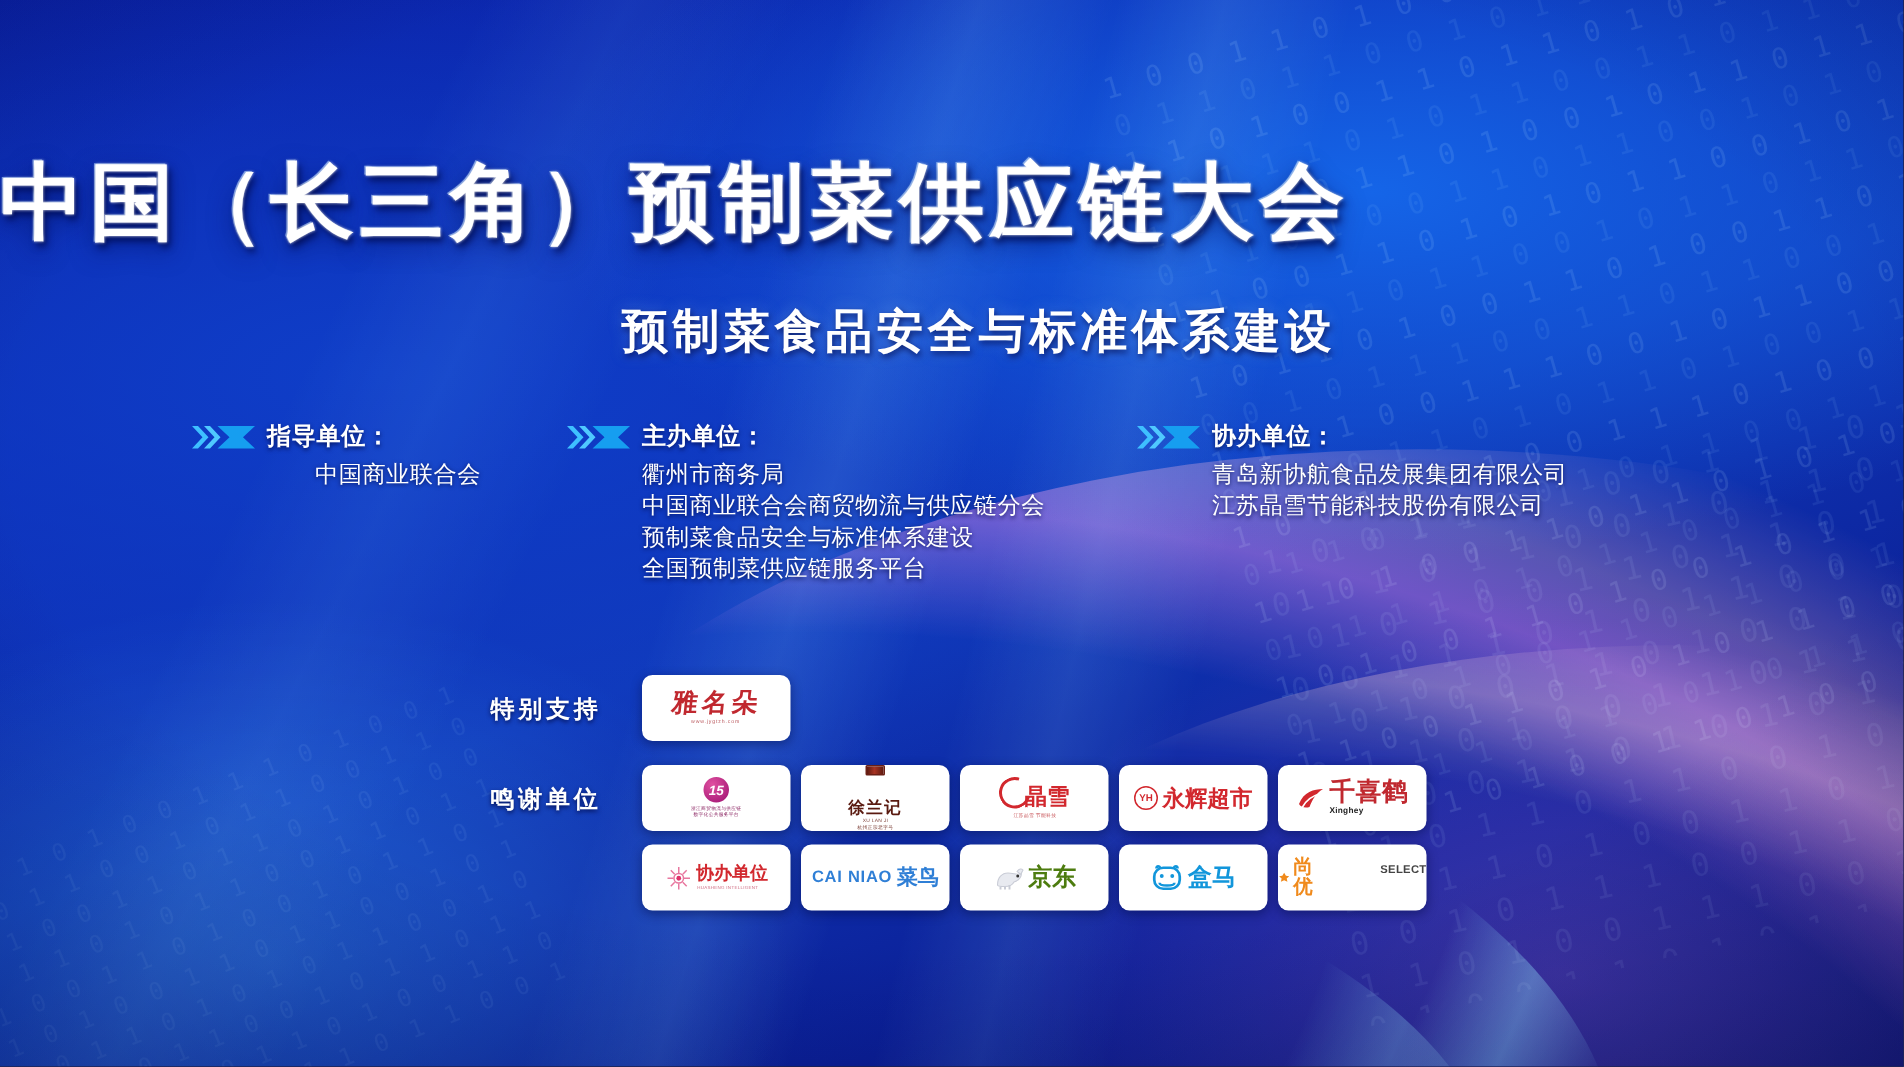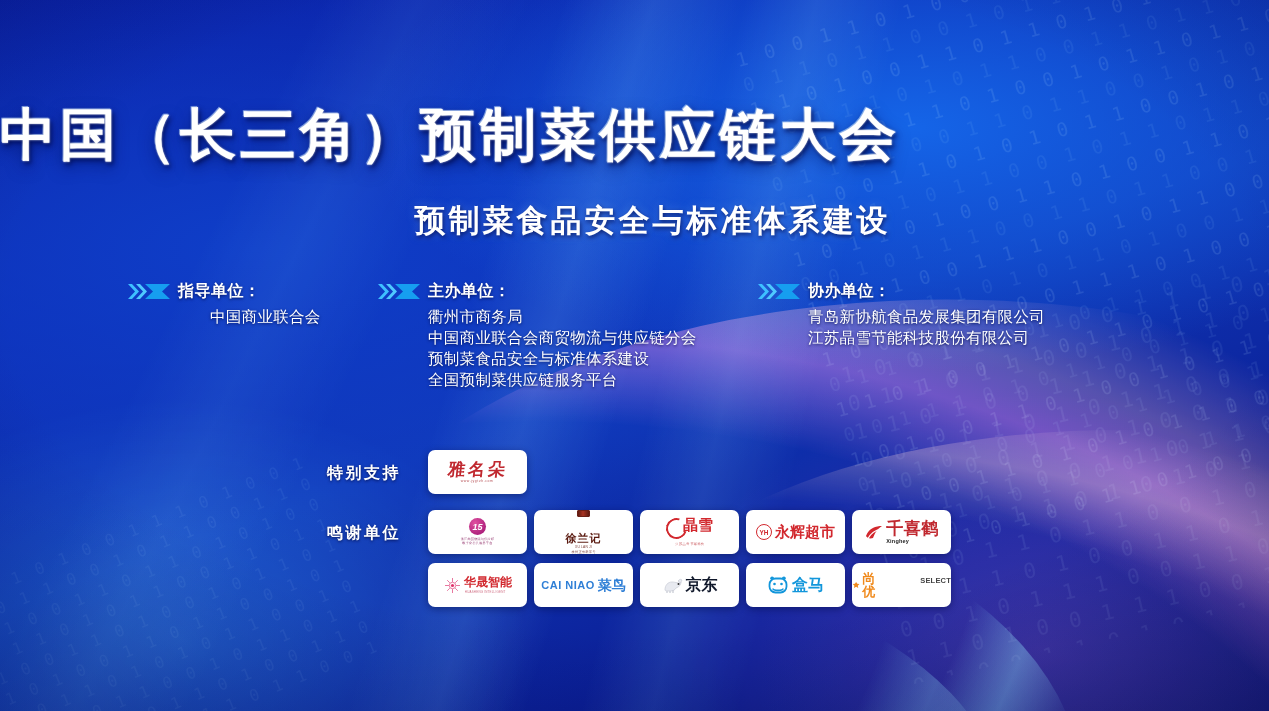--- a/index.html
+++ b/index.html
@@ -440,21 +440,21 @@
       <div class="lg lg-col">
         <div style="width:11px;height:13px;background:linear-gradient(90deg,#5d1a10,#a83322 45%,#5d1a10);border-radius:1px;border:1px solid #6b2016;"></div>
         <div class="lg-cn" style="font-size:11px;color:#5a1a10;font-family:'DejaVu Serif','Liberation Serif',serif;letter-spacing:1px;margin-top:15px;">徐兰记</div>
         <div class="lg-sub" style="color:#7d4038;white-space:pre-line;">XU LAN JI
 杭州正宗老字号</div>
       </div>
     </div>
 
     <div class="logo-tile tile-w row1 c2">
       <div class="lg lg-col">
-        <div style="display:flex;align-items:flex-start;gap:1px;">
+        <div style="display:flex;align-items:flex-end;gap:1px;">
           <div style="width:17px;height:17px;border:2.4px solid #d2282e;border-radius:50%;border-right-color:transparent;transform:rotate(-28deg);"></div>
           <div class="lg-cn" style="font-size:15px;color:#d2282e;margin-left:-5px;letter-spacing:0px;">晶雪</div>
         </div>
         <div class="lg-sub" style="color:#c8565a;margin-top:2px;">江苏晶雪  节能科技</div>
       </div>
     </div>
 
     <div class="logo-tile tile-w row1 c3">
       <div class="lg" style="gap:3px;">
         <div class="mark-circle" style="width:14px;height:14px;border:1.6px solid #d2282e;color:#d2282e;font-size:6.5px;font-weight:bold;">YH</div>
@@ -479,42 +479,42 @@
       <div class="lg" style="gap:2px;">
         <svg width="19" height="19" viewBox="0 0 19 19">
           <g stroke="#e8779f" stroke-width="1" fill="none">
             <circle cx="9.5" cy="9.5" r="3.2"></circle>
             <path d="M9.5 2 L9.5 6 M9.5 13 L9.5 17 M2 9.5 L6 9.5 M13 9.5 L17 9.5"></path>
             <path d="M4.2 4.2 L6.8 6.8 M12.2 12.2 L14.8 14.8 M14.8 4.2 L12.2 6.8 M6.8 12.2 L4.2 14.8"></path>
           </g>
           <circle cx="9.5" cy="9.5" r="1.6" fill="#e0336b"></circle>
         </svg>
         <div style="display:flex;flex-direction:column;align-items:flex-start;line-height:1;">
-          <div class="lg-cn" style="font-size:12px;color:#d2282e;letter-spacing:0px;">华晟智能</div>
+          <div class="lg-cn" style="font-size:12px;color:#d2282e;letter-spacing:0px;">协办单位</div>
           <div class="lg-sub" style="color:#d06f85;margin-top:1.5px;text-align:left;font-size:3.1px;">HUASHENG  INTELLIGENT</div>
         </div>
       </div>
     </div>
 
     <div class="logo-tile tile-w row2 c1">
       <div class="lg" style="gap:3px;">
         <div style="font-size:11px;font-weight:bold;color:#2f7fd6;line-height:10px;letter-spacing:.5px;text-align:left;white-space:pre-line;">CAI NIAO</div>
         <div class="lg-cn" style="font-size:14px;color:#2f7fd6;letter-spacing:0px;">菜鸟</div>
       </div>
     </div>
 
     <div class="logo-tile tile-w row2 c2">
       <div class="lg" style="gap:2px;">
         <svg width="22" height="18" viewBox="0 0 22 18">
           <path d="M3 14 C3 9, 6 6, 10 6 C14 6, 17 8, 19 6 C19 9, 17 11, 14 12 C13 14, 11 15, 8 15 C5 15, 3 15, 3 14 Z" fill="#e8eaf0" stroke="#c9ccd6" stroke-width=".7"></path>
           <path d="M16 5 C17.5 3, 19 3, 20 4 L18.5 7 Z" fill="#e8eaf0" stroke="#c9ccd6" stroke-width=".7"></path>
           <circle cx="16.5" cy="8" r="1" fill="#333"></circle>
           <path d="M5 15 L5 17 M8 15 L8 17 M11 14 L11 17" stroke="#c9ccd6" stroke-width="1.3"></path>
         </svg>
-        <div class="lg-cn" style="font-size:16px;color:#0f172a;letter-spacing:0px;">京东</div>
+        <div class="lg-cn" style="font-size:16px;color:#4d7c0f;letter-spacing:0px;">京东</div>
       </div>
     </div>
 
     <div class="logo-tile tile-w row2 c3">
       <div class="lg" style="gap:3px;">
         <svg width="22" height="19" viewBox="0 0 22 19">
           <path d="M4 3 C4 1, 6 1, 6.5 3 M15.5 3 C16 1, 18 1, 18 3" stroke="#1296db" stroke-width="1.8" fill="none"></path>
           <rect x="2.5" y="2.5" width="17" height="14" rx="6" fill="none" stroke="#1296db" stroke-width="1.8"></rect>
           <circle cx="7.5" cy="8" r="1.3" fill="#1296db"></circle>
           <circle cx="14.5" cy="8" r="1.3" fill="#1296db"></circle>

